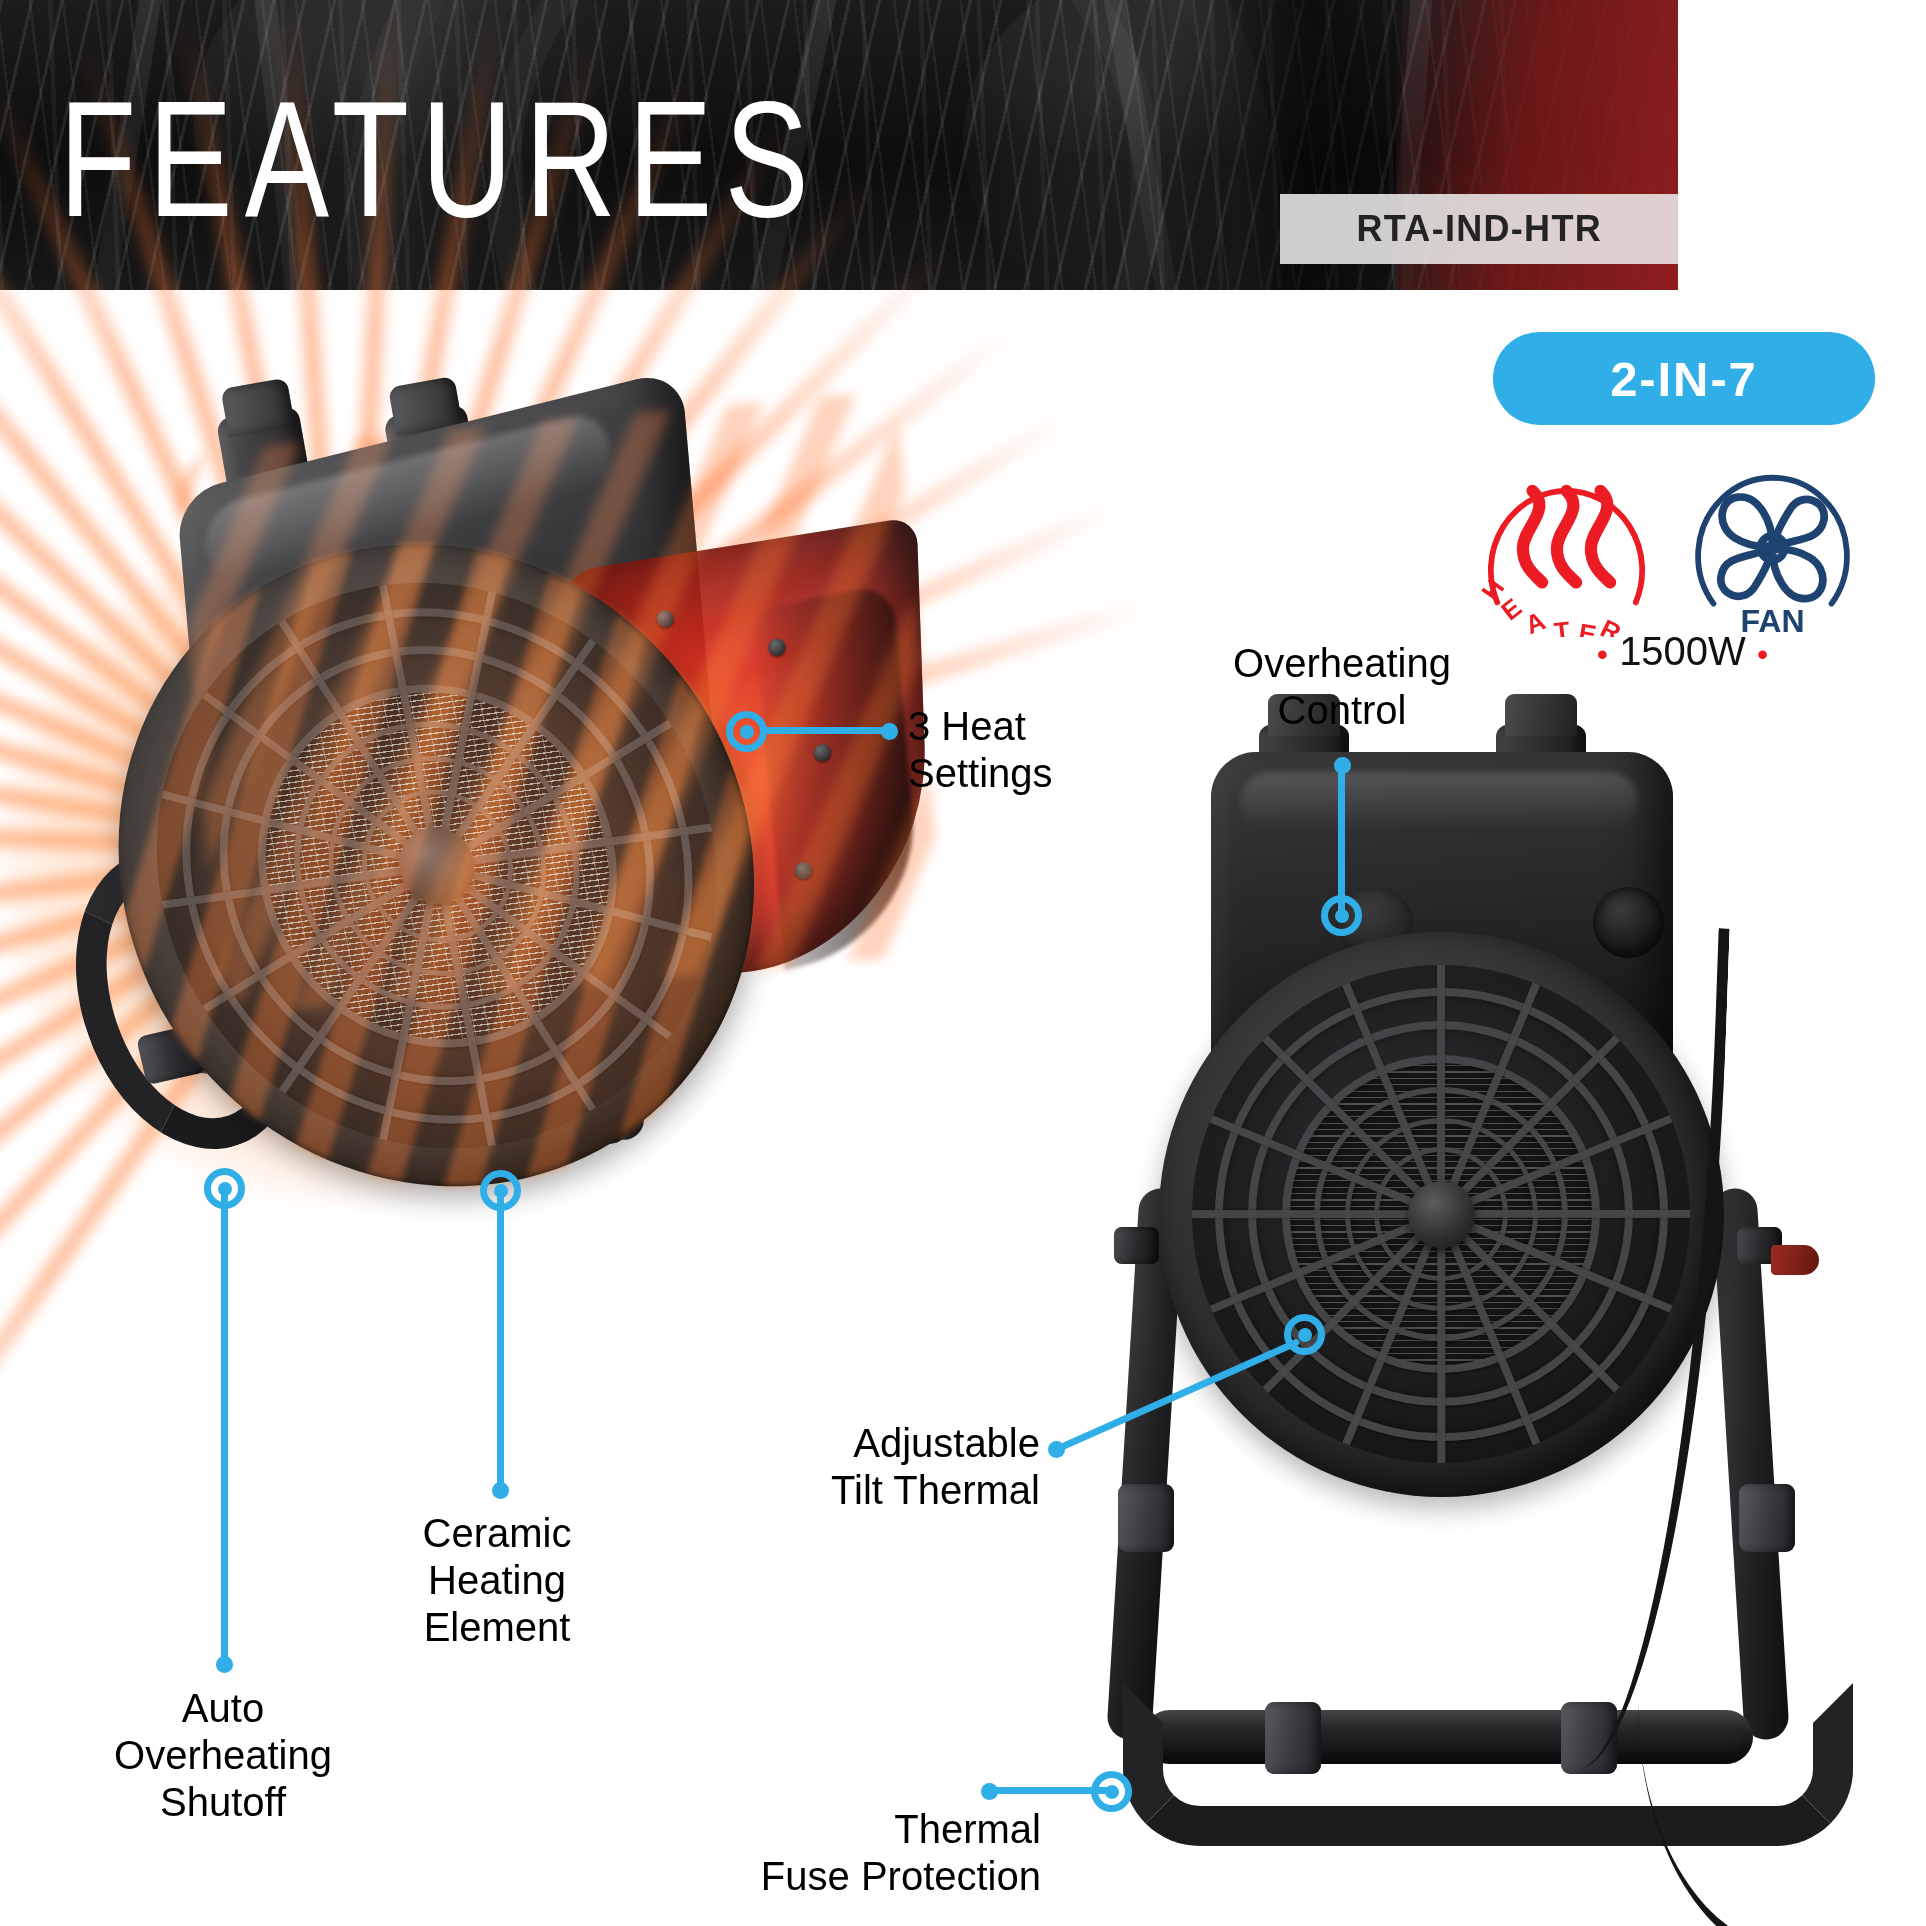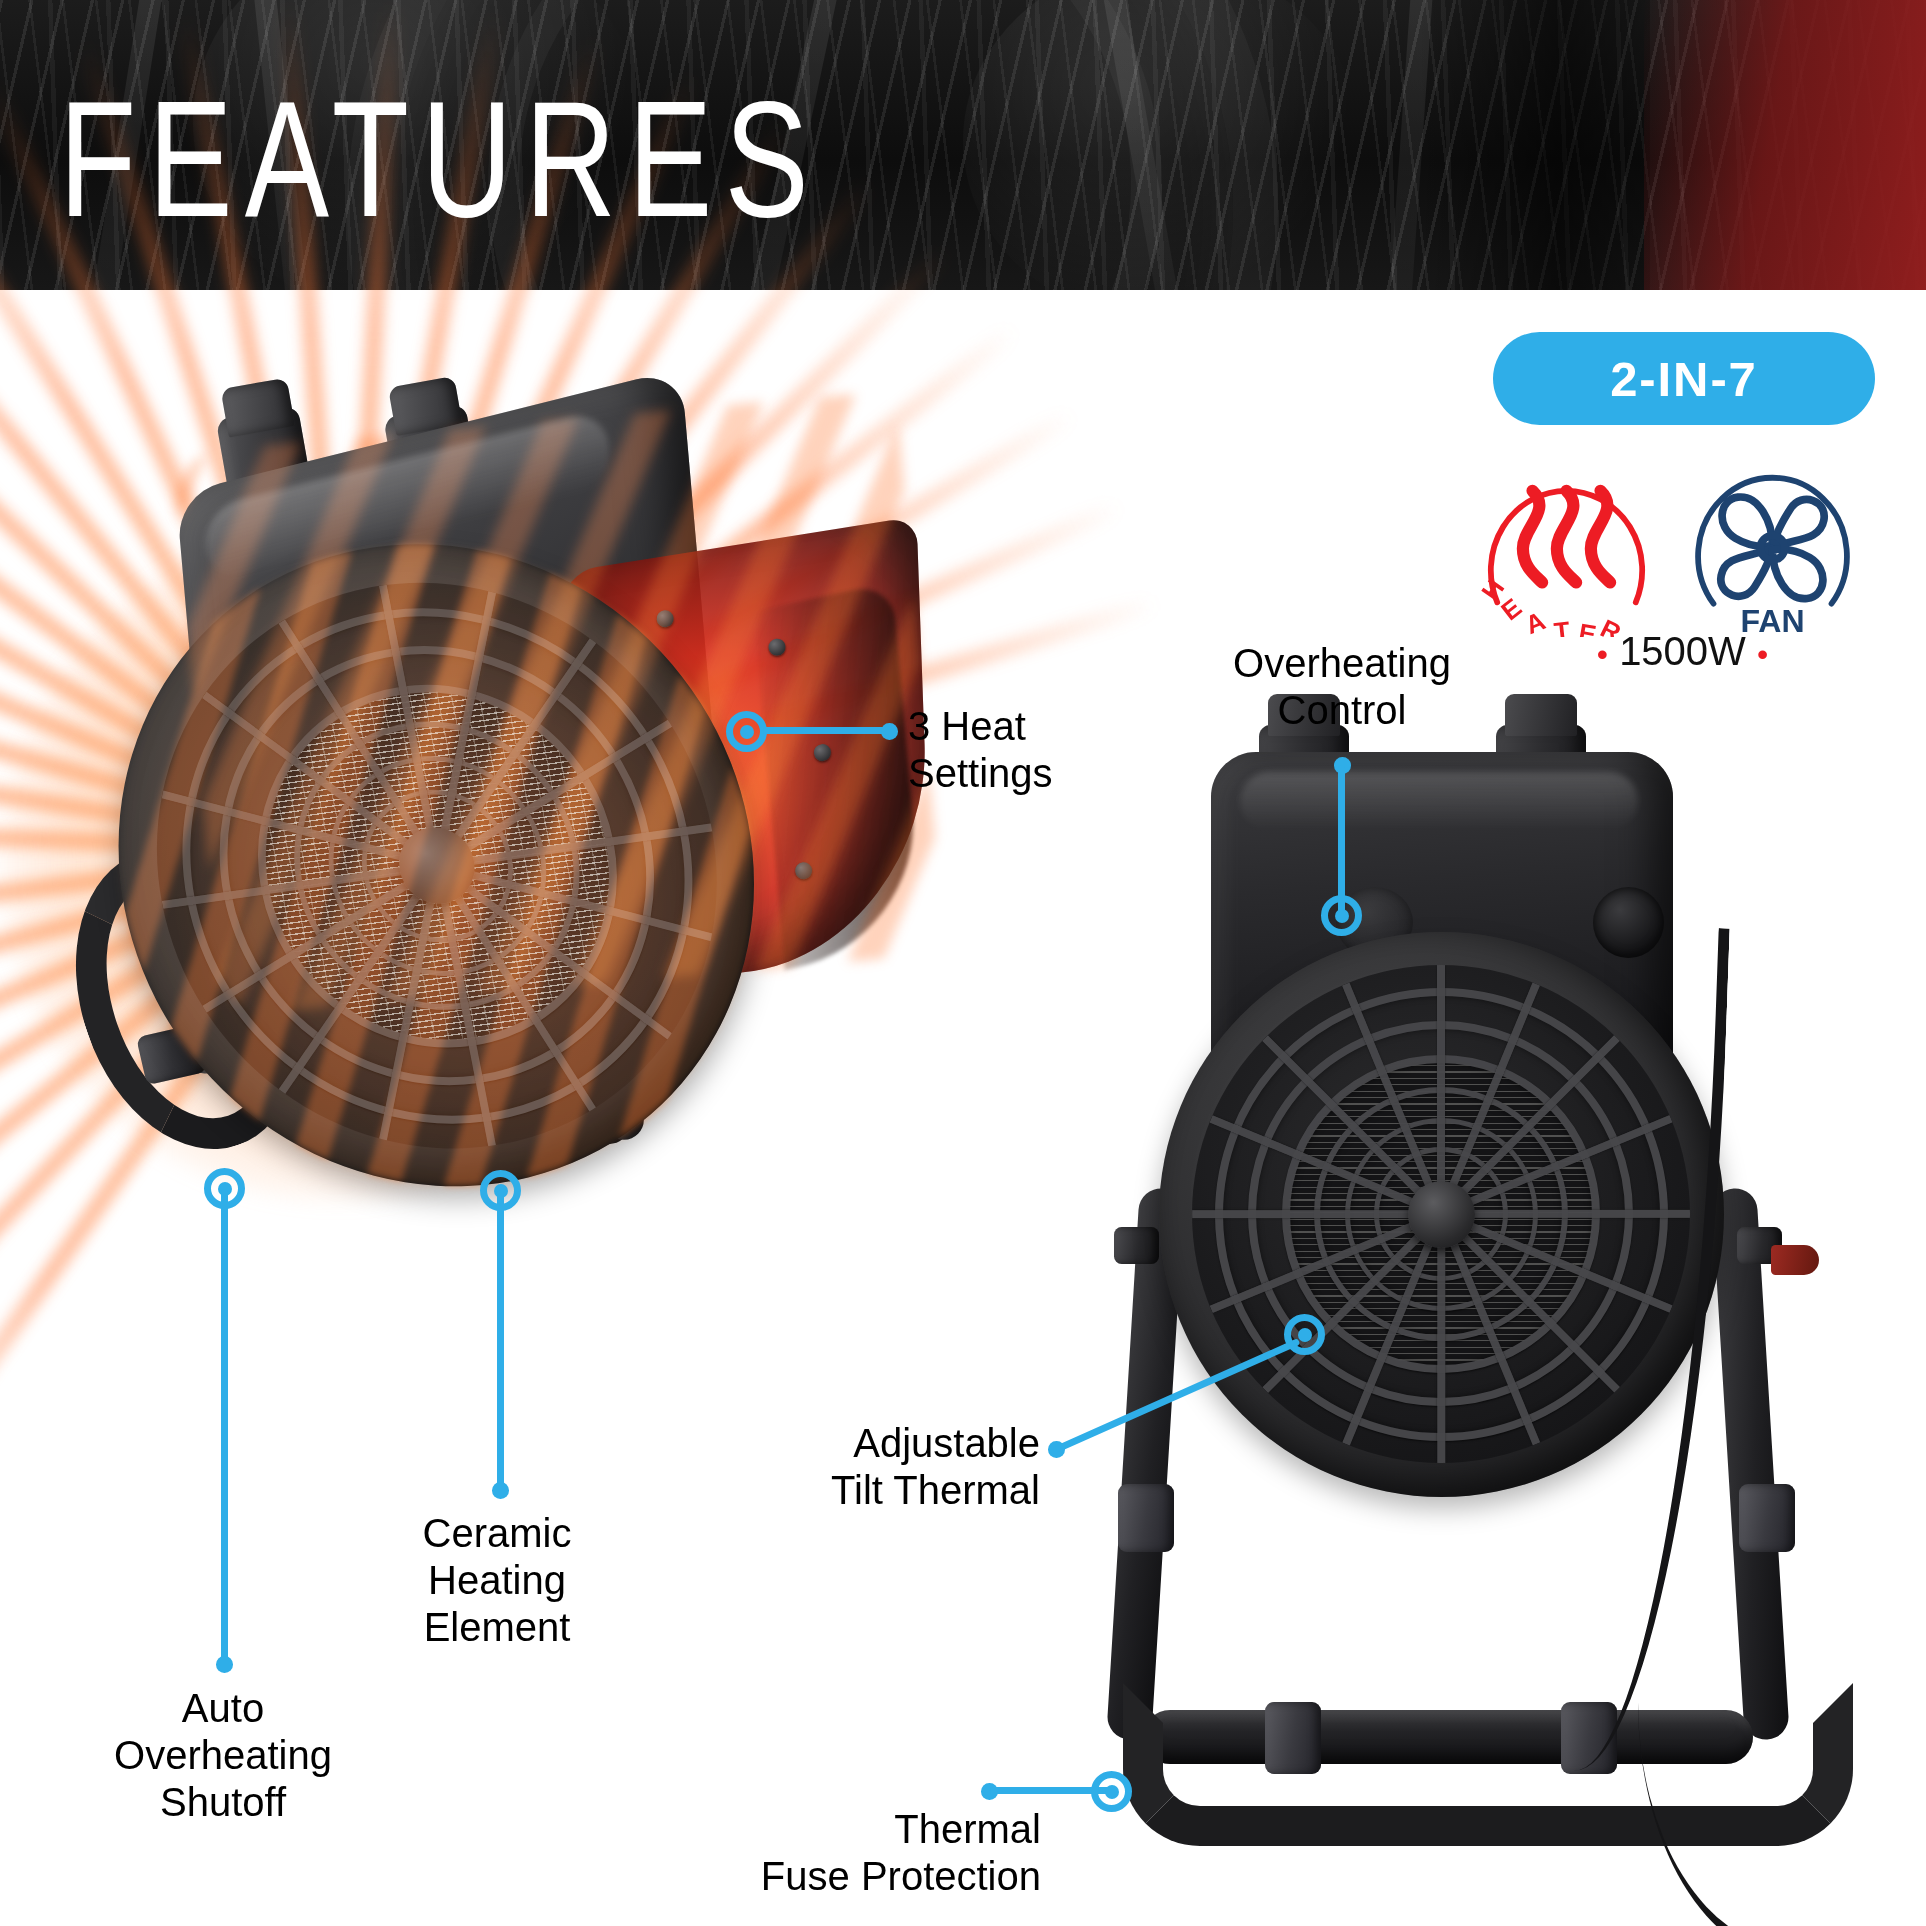--- a/index.html
+++ b/index.html
@@ -6,21 +6,21 @@
   html,body { width:1926px; height:1926px; }
   body {
     font-family:"Liberation Sans", sans-serif;
     background:#ffffff;
     position:relative;
     overflow:hidden;
   }
 
   
   .header {
-    position:absolute; left:0; top:0; width:1926px; height:290px;
+    position:absolute; left:0; top:0; width:1678px; height:290px;
     background:#151515;
     overflow:hidden;
   }
   .hdr-tex {
     position:absolute; left:0; top:0; width:1926px; height:290px;
     background:
       repeating-linear-gradient(103deg, rgba(255,255,255,.085) 0 3.2px, rgba(0,0,0,0) 3.2px 29.5px),
       repeating-linear-gradient(-97deg, rgba(255,255,255,.06) 0 2.6px, rgba(0,0,0,0) 2.6px 33px),
       repeating-linear-gradient(88deg, rgba(255,255,255,.05) 0 4.5px, rgba(0,0,0,0) 4.5px 58px),
       linear-gradient(180deg,#1c1c1c 0%,#0d0d0d 55%,#171717 100%);
@@ -373,20 +373,21 @@
   <div class="hdr-spoke" style="left:116px;transform:rotate(9deg);"></div>
   <div class="hdr-spoke" style="left:270px;transform:rotate(-6deg);"></div>
   <div class="hdr-spoke" style="left:783px;transform:rotate(12deg);"></div>
   <div class="hdr-spoke" style="left:1130px;transform:rotate(-10deg);"></div>
   <div class="hdr-spoke" style="left:1400px;transform:rotate(4deg);"></div>
   <div class="hdr-blob" style="left:193px;top:-77px;width:449px;height:398px;"></div>
   <div class="hdr-blob" style="left:963px;top:-39px;width:398px;height:360px;"></div>
   <div class="hdr-darkcol"></div>
   <div class="hdr-red"></div>
   <div class="features-title">FEATURES</div>
+  <div class="sku-badge">RTA-IND-HTR</div>
 </div>
 
 <div class="stage">
 
   <div class="glow-wrap">
     <div class="glow-core"></div>
     <div class="ray" style="transform:rotate(182deg);"></div>
     <div class="ray" style="transform:rotate(189deg);"></div>
     <div class="ray" style="transform:rotate(196deg);"></div>
     <div class="ray" style="transform:rotate(203deg);"></div>

